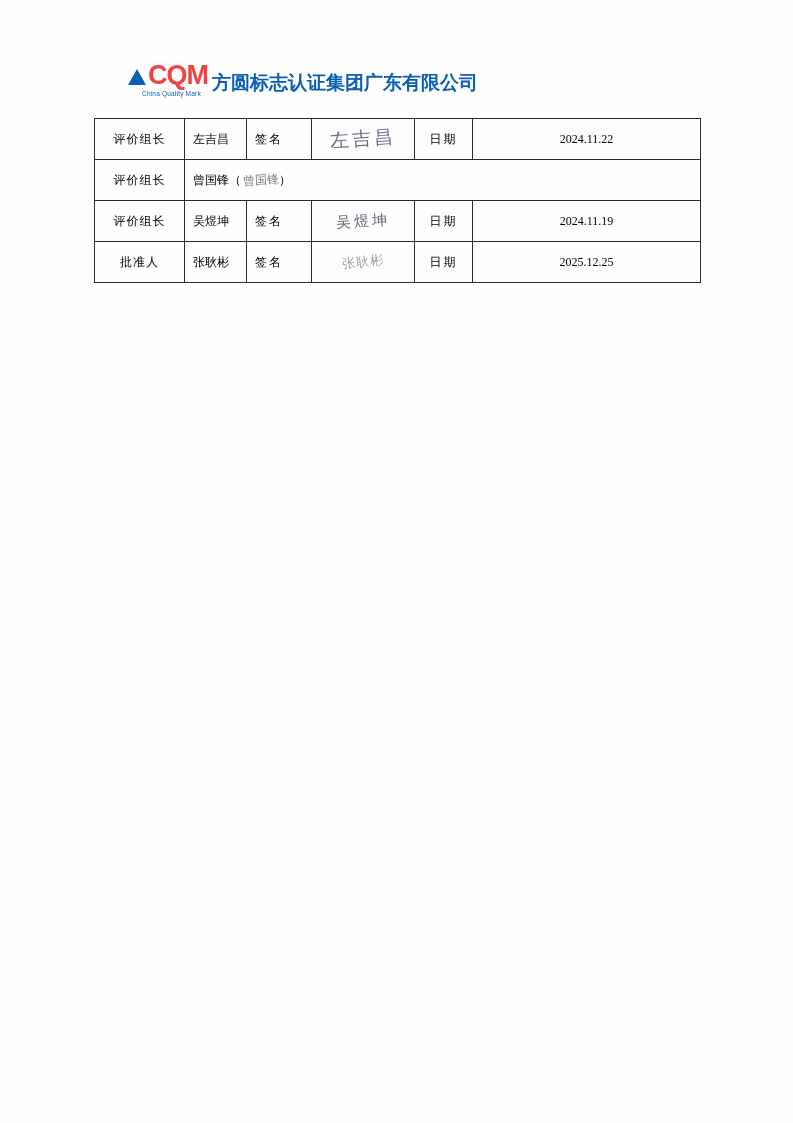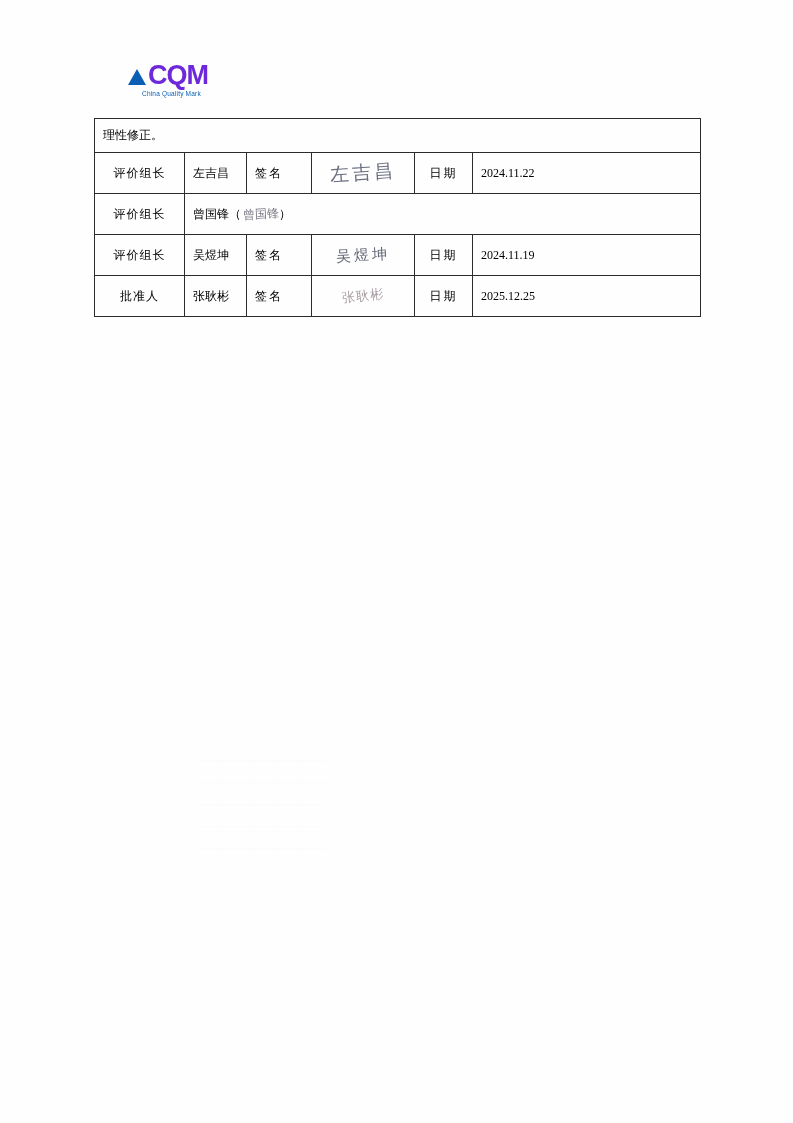--- a/index.html
+++ b/index.html
@@ -50,21 +50,21 @@
     border-bottom: 16px solid #0a5fb4;
     margin-right: 2px;
     position: relative;
     top: 1px;
   }
   .logo-cqm {
     font-family: "Liberation Sans", sans-serif;
     font-weight: bold;
     font-size: 27px;
     letter-spacing: -1px;
-    color: #6d28d9;
+    color: #ef4444;
     line-height: 27px;
   }
   .logo-sub {
     font-family: "Liberation Sans", sans-serif;
     font-size: 6.5px;
     color: #0a5fb4;
     letter-spacing: 0.2px;
     margin-top: 1px;
     margin-left: 14px;
   }
@@ -114,20 +114,21 @@
   }
   .sig-label {
     text-align: left;
     letter-spacing: 2px;
   }
   .date-label {
     text-align: center;
     letter-spacing: 2px;
   }
   .date-value {
+    text-align: center;
     font-size: 12.5px;
   }
   .sig-cell {
     text-align: center;
   }
 
   
   .sig {
     display: inline-block;
     font-family: "DejaVu Serif", serif;
@@ -170,35 +171,33 @@
 <div class="page">
 
   <div class="header">
     <div class="logo-mark">
       <div class="logo-row">
         <span class="logo-tri"></span>
         <span class="logo-cqm">CQM</span>
       </div>
       <div class="logo-sub">China Quality Mark</div>
     </div>
+    <div class="logo-title">方圆标志认证集团广东有限公司</div>
   </div>
 
   <table class="doc-table">
     <colgroup>
       <col style="width:90px">
       <col style="width:62px">
       <col style="width:65px">
       <col style="width:103px">
       <col style="width:58px">
       <col style="width:228px">
     </colgroup>
     <tbody>
-      <tr>
-        <td class="cell-note" colspan="6">理性修正。</td>
-      </tr>
 
       <tr>
         <td class="lbl">评价组长</td>
         <td class="name">左吉昌</td>
         <td class="sig-label">签名</td>
         <td class="sig-cell">
           <span class="sig sig-1">左吉昌</span>
         </td>
         <td class="date-label">日期</td>
         <td class="date-value">2024.11.22</td>

